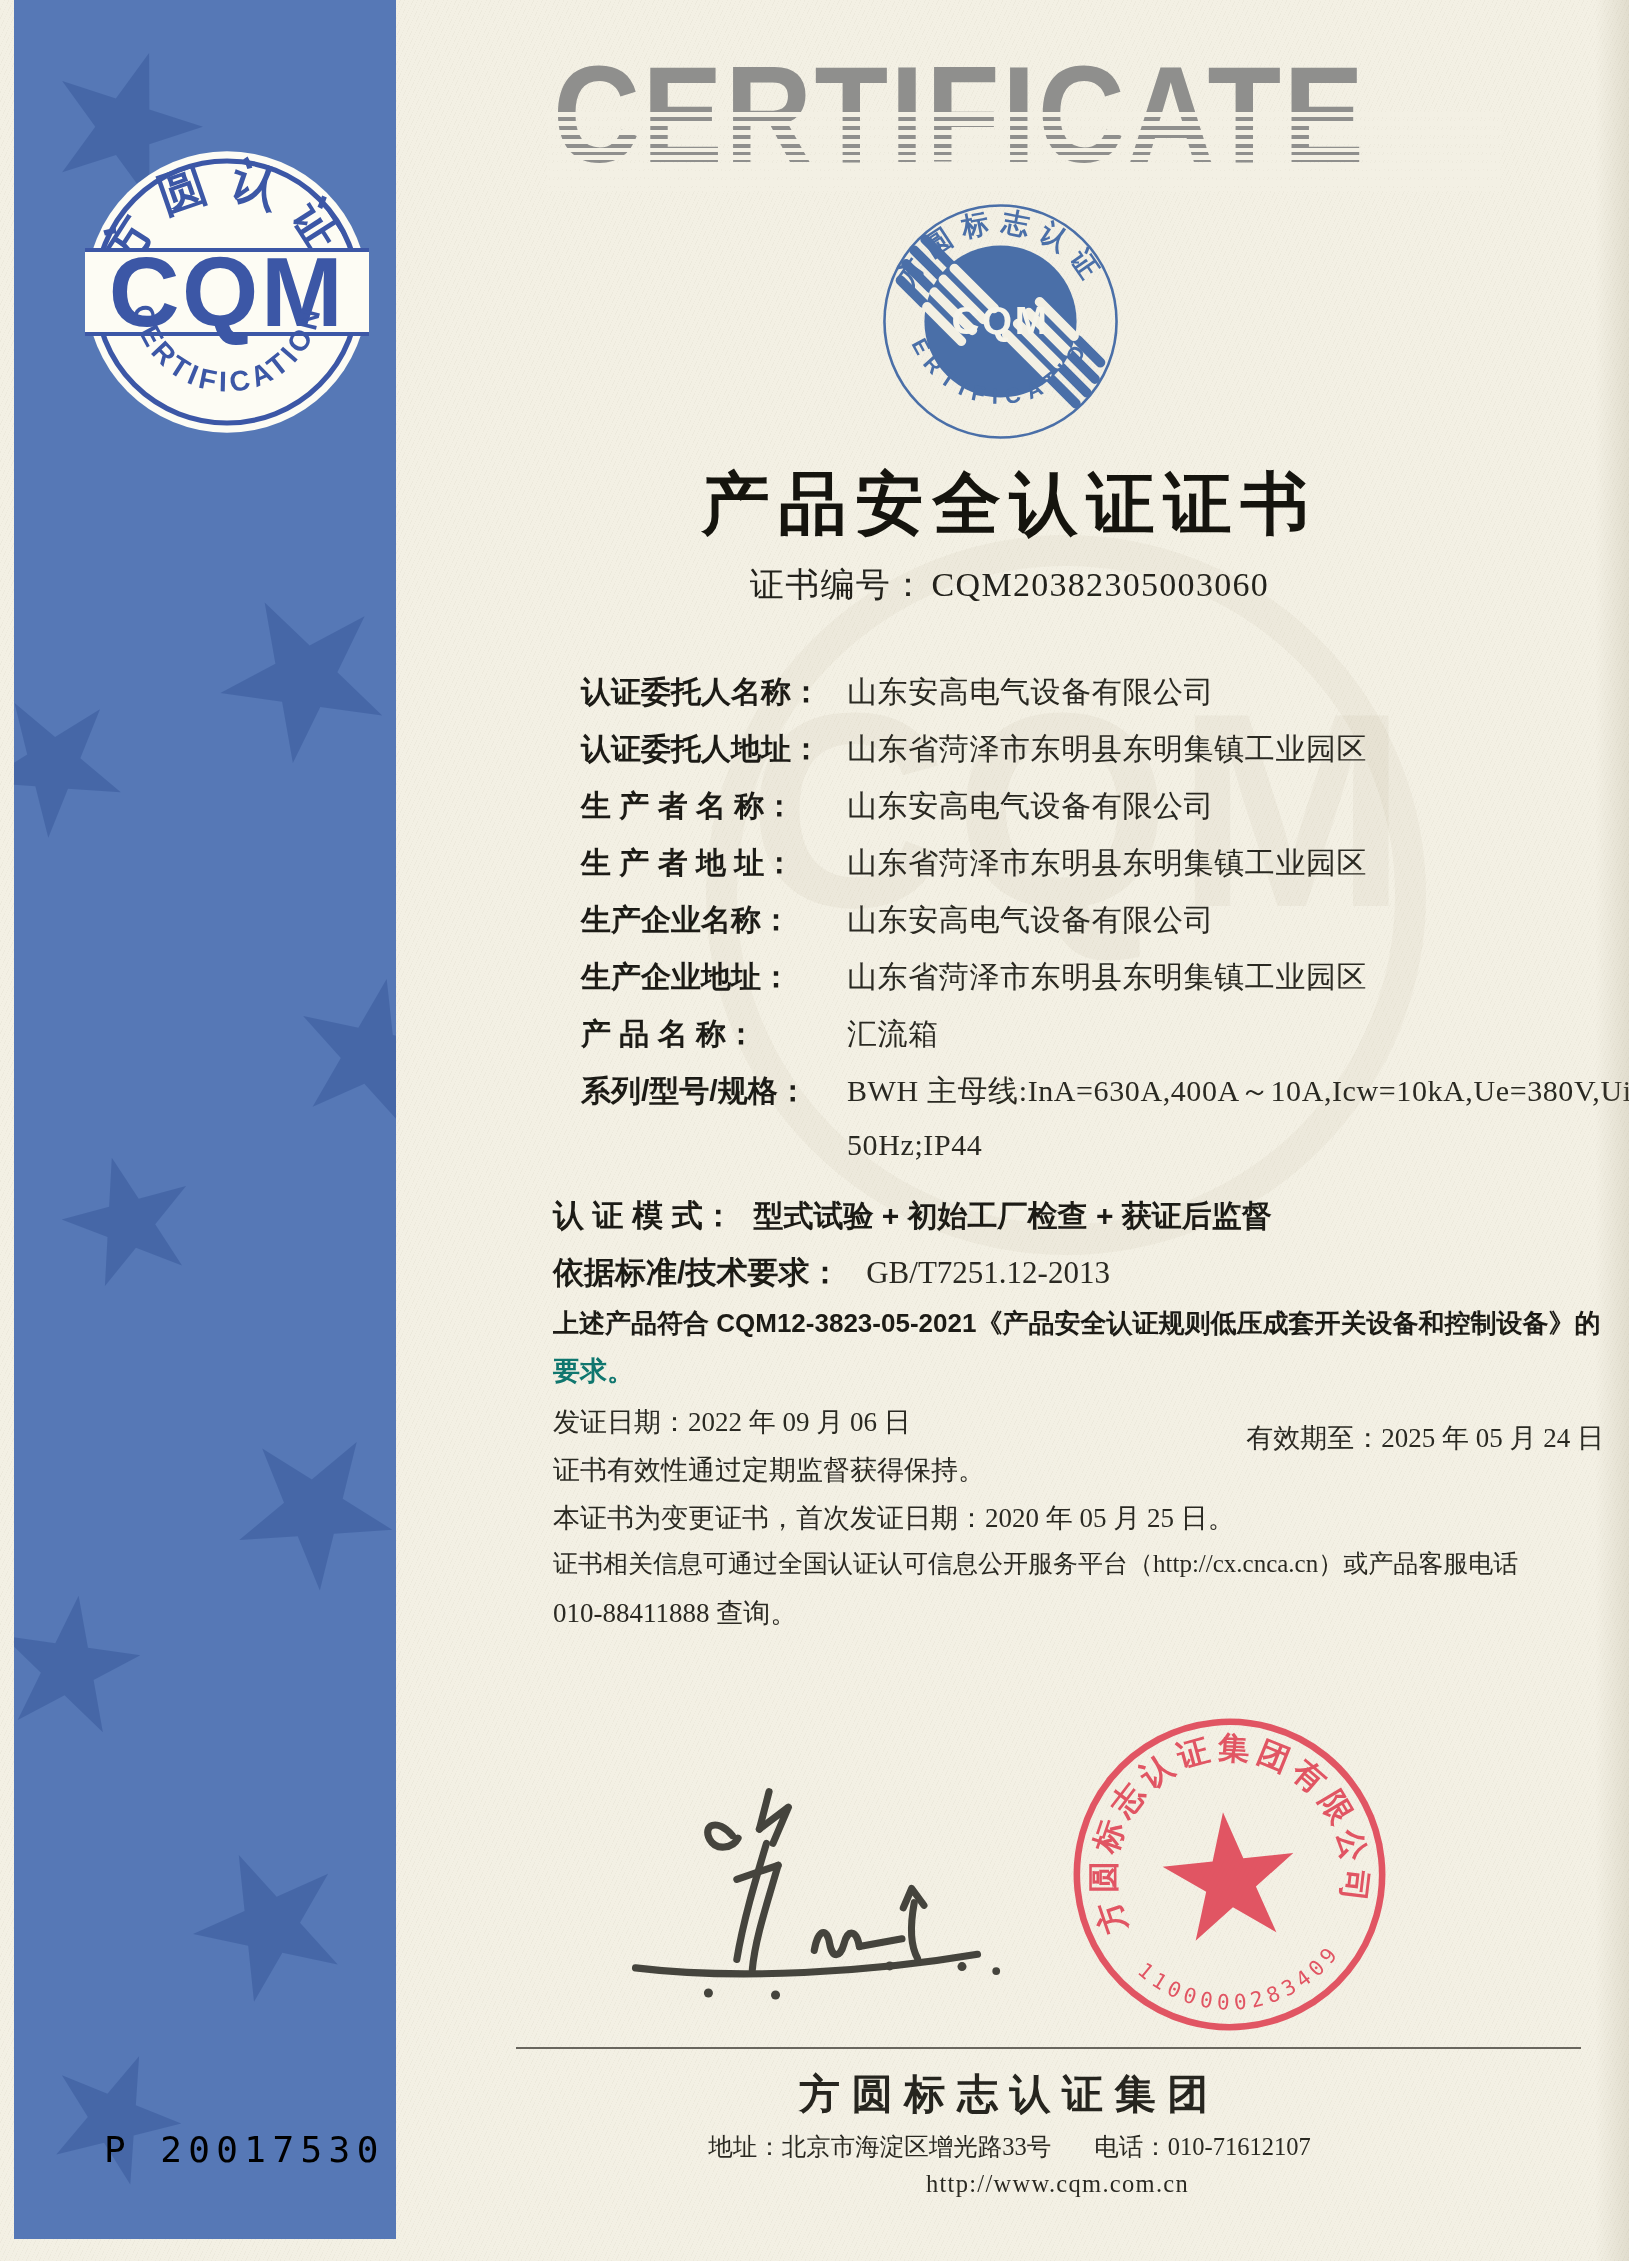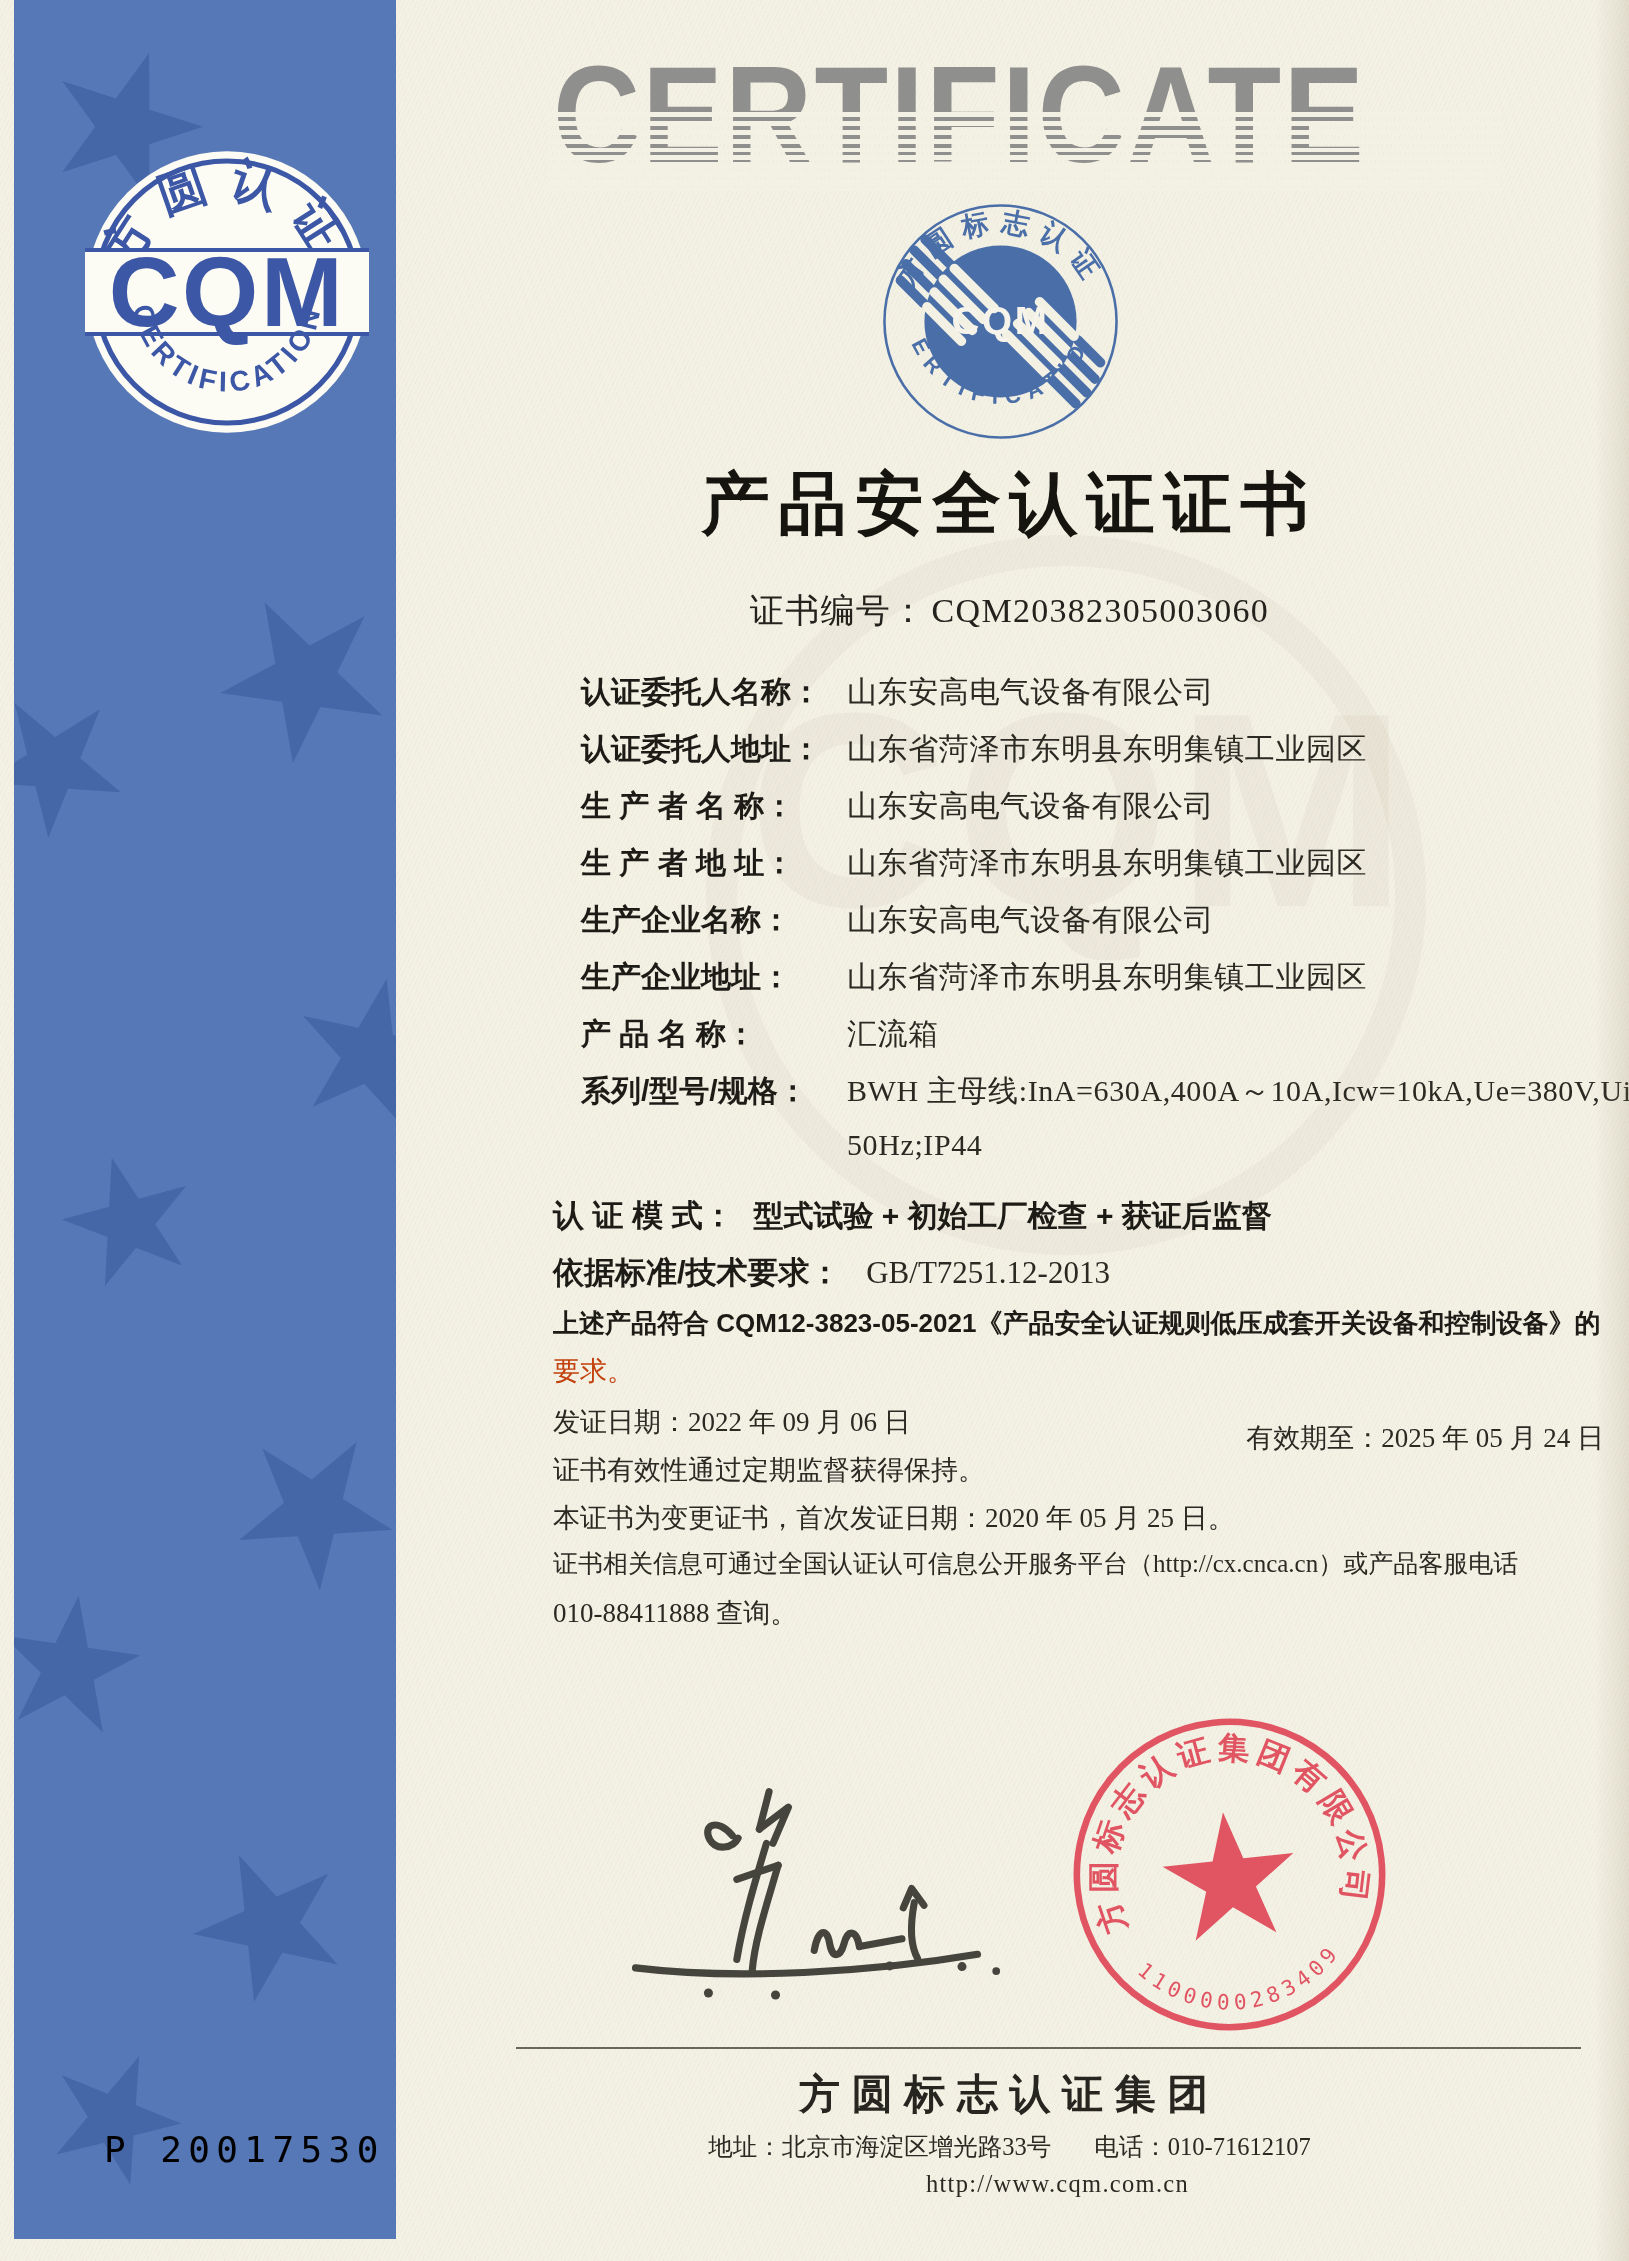--- a/index.html
+++ b/index.html
@@ -63,21 +63,21 @@
     color:rgba(130,115,80,0.055);letter-spacing:6.4px;
   }
   
   .badge{position:absolute;left:878px;top:199px;}
   
   .content-center{position:absolute;left:397px;width:1225px;text-align:center;}
   .title{
     top:459px;font-size:68px;font-weight:700;letter-spacing:9px;color:#15140e;
     font-family:"Liberation Serif","DejaVu Serif",serif;
   }
-  .certno{top:588px;font-size:34px;letter-spacing:1.3px;color:#23221c;}
+  .certno{top:562px;font-size:34px;letter-spacing:1.3px;color:#23221c;}
   .certno .v{font-family:"Liberation Serif",serif;margin-left:5.2px;}
   
   .rows{position:absolute;left:553px;top:672px;width:1051px;}
   .row{display:flex;align-items:flex-start;height:57px;margin-left:28px;}
   .row.short{height:40px;}
   .row .lbl{
     flex:0 0 266px;
     font-family:"Liberation Sans","DejaVu Sans",sans-serif;
     font-weight:700;font-size:30px;color:#1c1b16;white-space:nowrap;
   }
@@ -89,21 +89,21 @@
   .mode-row{top:1195px;}
   .mode-row .lbl,.std-row .lbl{
     font-family:"Liberation Sans",sans-serif;font-weight:700;font-size:31px;color:#1c1b16;
   }
   .mode-row .val{
     font-family:"Liberation Sans",sans-serif;font-weight:700;font-size:30px;color:#1c1b16;margin-left:17px;
   }
   .std-row{top:1252px;}
   .std-row .val{font-size:31px;color:#2a2922;margin-left:23px;}
   .conf1{top:1306px;font-family:"Liberation Sans",sans-serif;font-weight:700;font-size:26px;color:#1c1b16;}
-  .conf2{top:1353px;font-family:"Liberation Sans",sans-serif;font-weight:400;font-size:27px;color:#c2410c;}
+  .conf2{top:1353px;font-family:"Liberation Sans",sans-serif;font-weight:700;font-size:27px;color:#0f766e;}
   
   .dates-line{position:absolute;left:553px;font-size:27px;color:#2a2922;white-space:nowrap;}
   .d1{top:1404px;width:1051px;}
   .d1 .expiry{position:absolute;right:0;top:16px;}
   .d2{top:1452px;}
   .d3{top:1500px;}
   .d4{top:1547px;font-size:25px;}
   .d5{top:1595px;}
   
   .signature{position:absolute;left:600px;top:1753px;}

